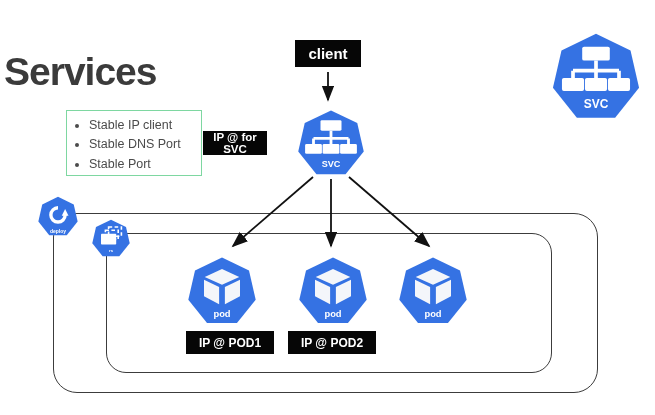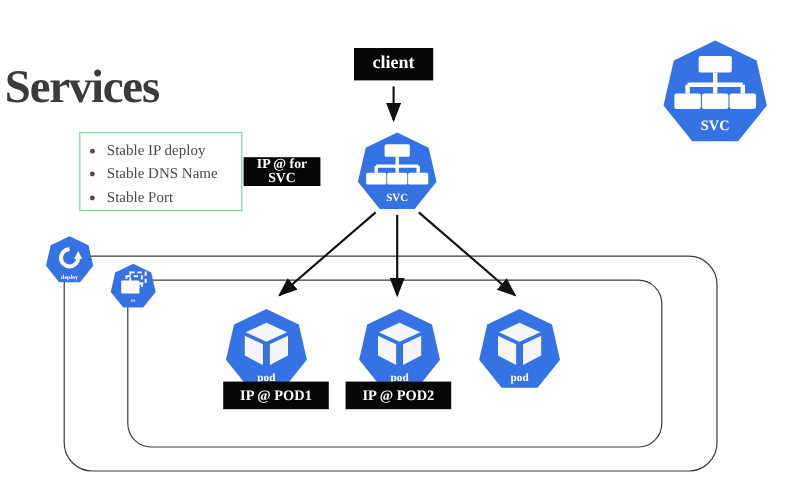--- a/index.html
+++ b/index.html
@@ -1,18 +1,18 @@
 <!DOCTYPE html>
 <html><head>
 <meta charset="utf-8">
 <style>
   html,body{margin:0;padding:0;background:#fff;}
   #stage{
     position:relative;width:655px;height:415px;background:#ffffff;
-    font-family:Liberation Serif, serif;overflow:hidden;
+    font-family:Liberation Sans, sans-serif;overflow:hidden;
   }
   .abs{position:absolute;}
   
   #title{
     left:4px;top:50px;font-size:39px;font-weight:800;color:#3b3b3b;
     letter-spacing:-1px;
   }
   
   #feature-box{
     left:66px;top:110px;width:136px;height:66px;
@@ -23,21 +23,21 @@
     font-size:12.5px;line-height:1.55;
   }
   
   .black-label{
     background:#060606;color:#fff;font-weight:bold;text-align:center;
     display:flex;align-items:center;justify-content:center;
     box-sizing:border-box;
   }
   #client-label{left:295px;top:40px;width:66px;height:27px;font-size:15px;}
   #svc-ip-label{left:203px;top:131px;width:64px;height:24px;font-size:11.5px;}
-  .pod-ip-label{top:318px;width:88px;height:23px;font-size:12px;}
+  .pod-ip-label{top:331px;width:88px;height:23px;font-size:12px;}
   #pod-ip-0{left:186px;}
   #pod-ip-1{left:288px;}
   #pod-ip-2{left:390px;}
   
   .boundary{border:1.5px solid #3c3c3c;background:transparent;box-sizing:border-box;}
   #deploy-boundary{left:53px;top:213px;width:545px;height:180px;border-radius:24px;}
   #rs-boundary{left:106px;top:233px;width:446px;height:140px;border-radius:20px;}
   
   #svc-main-icon{left:296px;top:109px;width:70px;height:70px;}
   #svc-corner-icon{left:550px;top:32px;width:92px;height:92px;}
@@ -54,22 +54,22 @@
 </style>
 </head>
 <body>
 
 <div id="stage">
 
   <div id="title" class="abs">Services</div>
 
   <div id="feature-box" class="abs">
     <ul>
-      <li>Stable IP deploy</li>
-      <li>Stable DNS Name</li>
+      <li>Stable IP client</li>
+      <li>Stable DNS Port</li>
       <li>Stable Port</li>
     </ul>
   </div>
 
   <div id="deploy-boundary" class="abs boundary layer-rects"></div>
   <div id="rs-boundary" class="abs boundary layer-rects"></div>
 
   <svg class="abs layer-lines" width="655" height="415" viewBox="0 0 655 415" style="left:0;top:0;pointer-events:none;">
     <defs>
       <marker id="ah" markerWidth="10" markerHeight="8" refX="8" refY="3.5" orient="auto">

